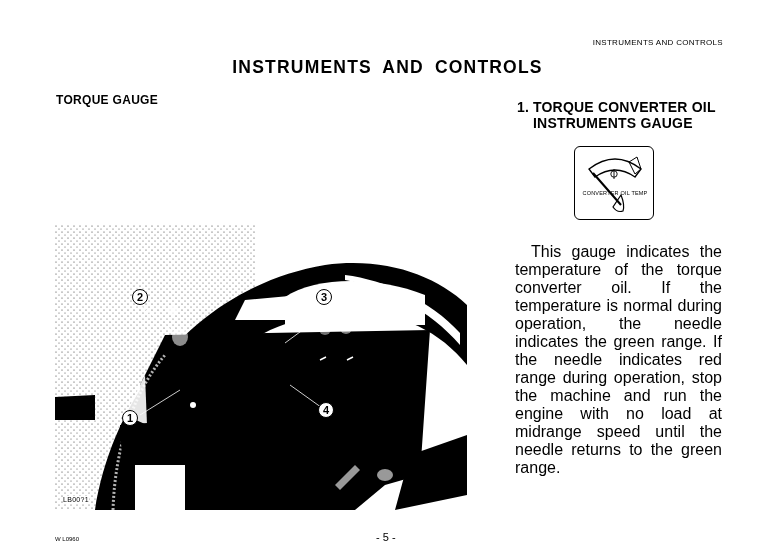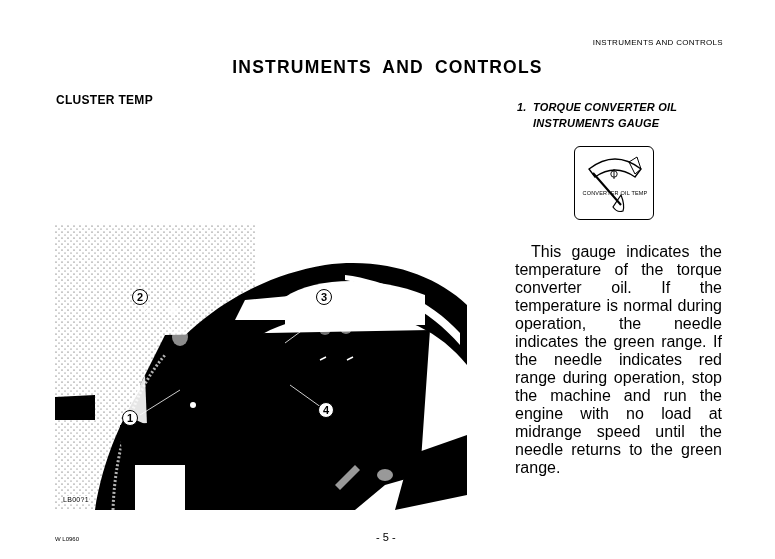--- a/index.html
+++ b/index.html
@@ -1,20 +1,20 @@
 <!DOCTYPE html>
 <html><head>
 <meta charset="utf-8">
 <style>
   html, body { margin: 0; padding: 0; background: #ffffff; }
   body { width: 775px; height: 559px; position: relative; overflow: hidden; font-family: "Liberation Sans", sans-serif; color: #000; }
   .running-head { position: absolute; right: 52px; top: 38px; font-size: 8px; letter-spacing: 0.3px; }
   .page-title { position: absolute; left: 0; width: 775px; top: 57px; text-align: center; font-size: 17.5px; font-weight: bold; letter-spacing: 1.2px; word-spacing: 5px; }
   .section-left { position: absolute; left: 56px; top: 93px; font-size: 12px; font-weight: bold; letter-spacing: 0.3px; }
-  .item-title { position: absolute; left: 517px; top: 99px; font-size: 11px; font-weight: bold; line-height: 16px; letter-spacing: 0.2px; font-style: italic; }
+  .item-title { position: absolute; left: 517px; top: 99px; font-size: 14px; font-weight: bold; line-height: 16px; letter-spacing: 0.2px; }
   .item-title .num { display: inline-block; width: 16px; }
   .item-title .line2 { padding-left: 16px; }
   .gauge-box { position: absolute; left: 574px; top: 146px; width: 80px; height: 74px; border: 1.5px solid #000; border-radius: 6px; box-sizing: border-box; }
   .gauge-box svg { position: absolute; left: 0; top: 0; }
   .gauge-label { position: absolute; left: 2px; top: 43px; width: 76px; text-align: center; font-size: 5.5px; letter-spacing: 0.2px; }
   .body-text { position: absolute; left: 515px; top: 243px; width: 207px; font-size: 16px; line-height: 18px; text-align: justify; }
   .body-text p { margin: 0; text-indent: 16px; }
   .photo { position: absolute; left: 55px; top: 225px; width: 412px; height: 285px; }
   .callout { position: absolute; width: 16px; height: 16px; border: 1.5px solid #000; border-radius: 50%; background: #fff; box-sizing: border-box; font-size: 11px; font-weight: bold; text-align: center; line-height: 14px; }
   .photo-code { position: absolute; left: 63px; top: 496px; font-size: 7px; letter-spacing: 0.3px; background: #fff; }
@@ -23,21 +23,21 @@
   .watermark { position: absolute; left: 420px; top: 312px; font-size: 22px; color: #000; letter-spacing: 0.2px; white-space: nowrap; mix-blend-mode: difference; }
   .watermark-clip { position: absolute; left: 465px; top: 300px; width: 200px; height: 40px; overflow: hidden; }
 </style>
 </head>
 <body>
 
 <div class="running-head">INSTRUMENTS AND CONTROLS</div>
 
 <div class="page-title">INSTRUMENTS AND CONTROLS</div>
 
-<div class="section-left">CLUSTER TEMP</div>
+<div class="section-left">TORQUE GAUGE</div>
 
 <div class="item-title">
   <div><span class="num">1.</span><span>TORQUE CONVERTER OIL</span></div>
   <div class="line2">INSTRUMENTS GAUGE</div>
 </div>
 
 <div class="gauge-box">
   <svg width="80" height="74" viewBox="0 0 80 74">
     <path d="M14 22 Q40 2 66 22 L60 30 Q40 16 20 30 Z" fill="none" stroke="#000" stroke-width="1.3"></path>
     <path d="M54 15 L62 10 L66 22 L60 27 Z" fill="none" stroke="#000" stroke-width="1"></path>

